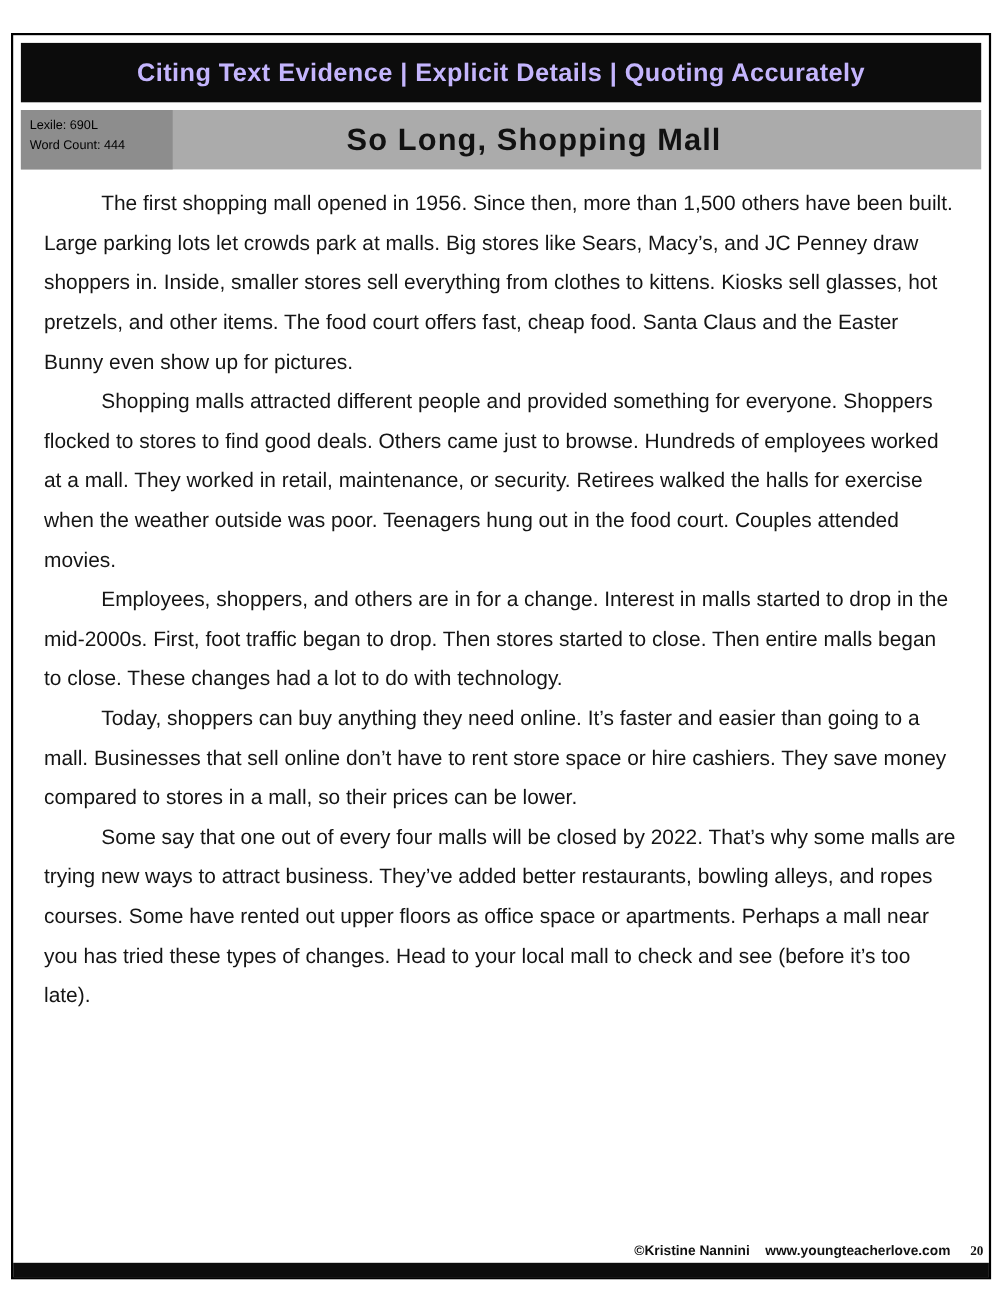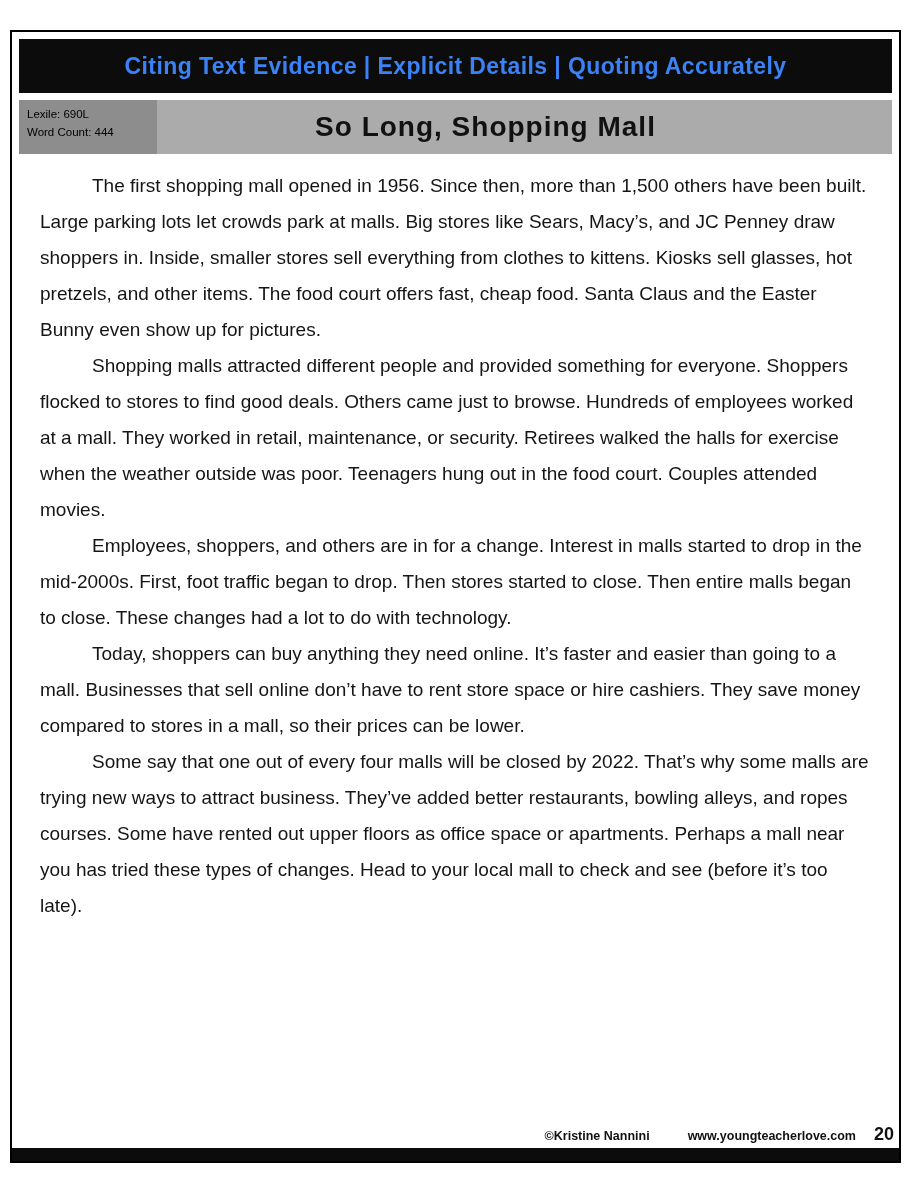--- a/index.html
+++ b/index.html
@@ -25,21 +25,21 @@
     bottom: 14px;
     border: 2px solid #000000;
     display: flex;
     flex-direction: column;
     background: #ffffff;
   }
   .skills-banner {
     margin: 7px 7px 0 7px;
     height: 54px;
     background: #0c0c0c;
-    color: #3b82f6;
+    color: #c4b5fd;
     display: flex;
     align-items: center;
     justify-content: center;
     font-size: 23px;
     font-weight: bold;
     letter-spacing: 0.4px;
     flex: 0 0 auto;
   }
   .title-banner {
     margin: 7px 7px 0 7px;
@@ -89,23 +89,23 @@
   }
   .credit-line {
     display: flex;
     justify-content: flex-end;
     align-items: baseline;
     font-size: 12.5px;
     font-weight: bold;
     color: #111111;
     padding: 2px 4px 3px 0;
   }
-  .credit-line .credit { margin-right: 38px; }
+  .credit-line .credit { margin-right: 14px; }
   .credit-line .site   { margin-right: 18px; margin-top: 21px; }
-  .credit-line .pagenum { font-size: 18px; margin-right: 1px; }
+  .credit-line .pagenum { font-size: 12px; margin-right: 1px; font-family: Liberation Serif, serif; }
   .bottom-bar {
     height: 13px;
     background: #0c0c0c;
     width: 100%;
   }
 </style>
 </head>
 <body>
 
 <div class="page">

